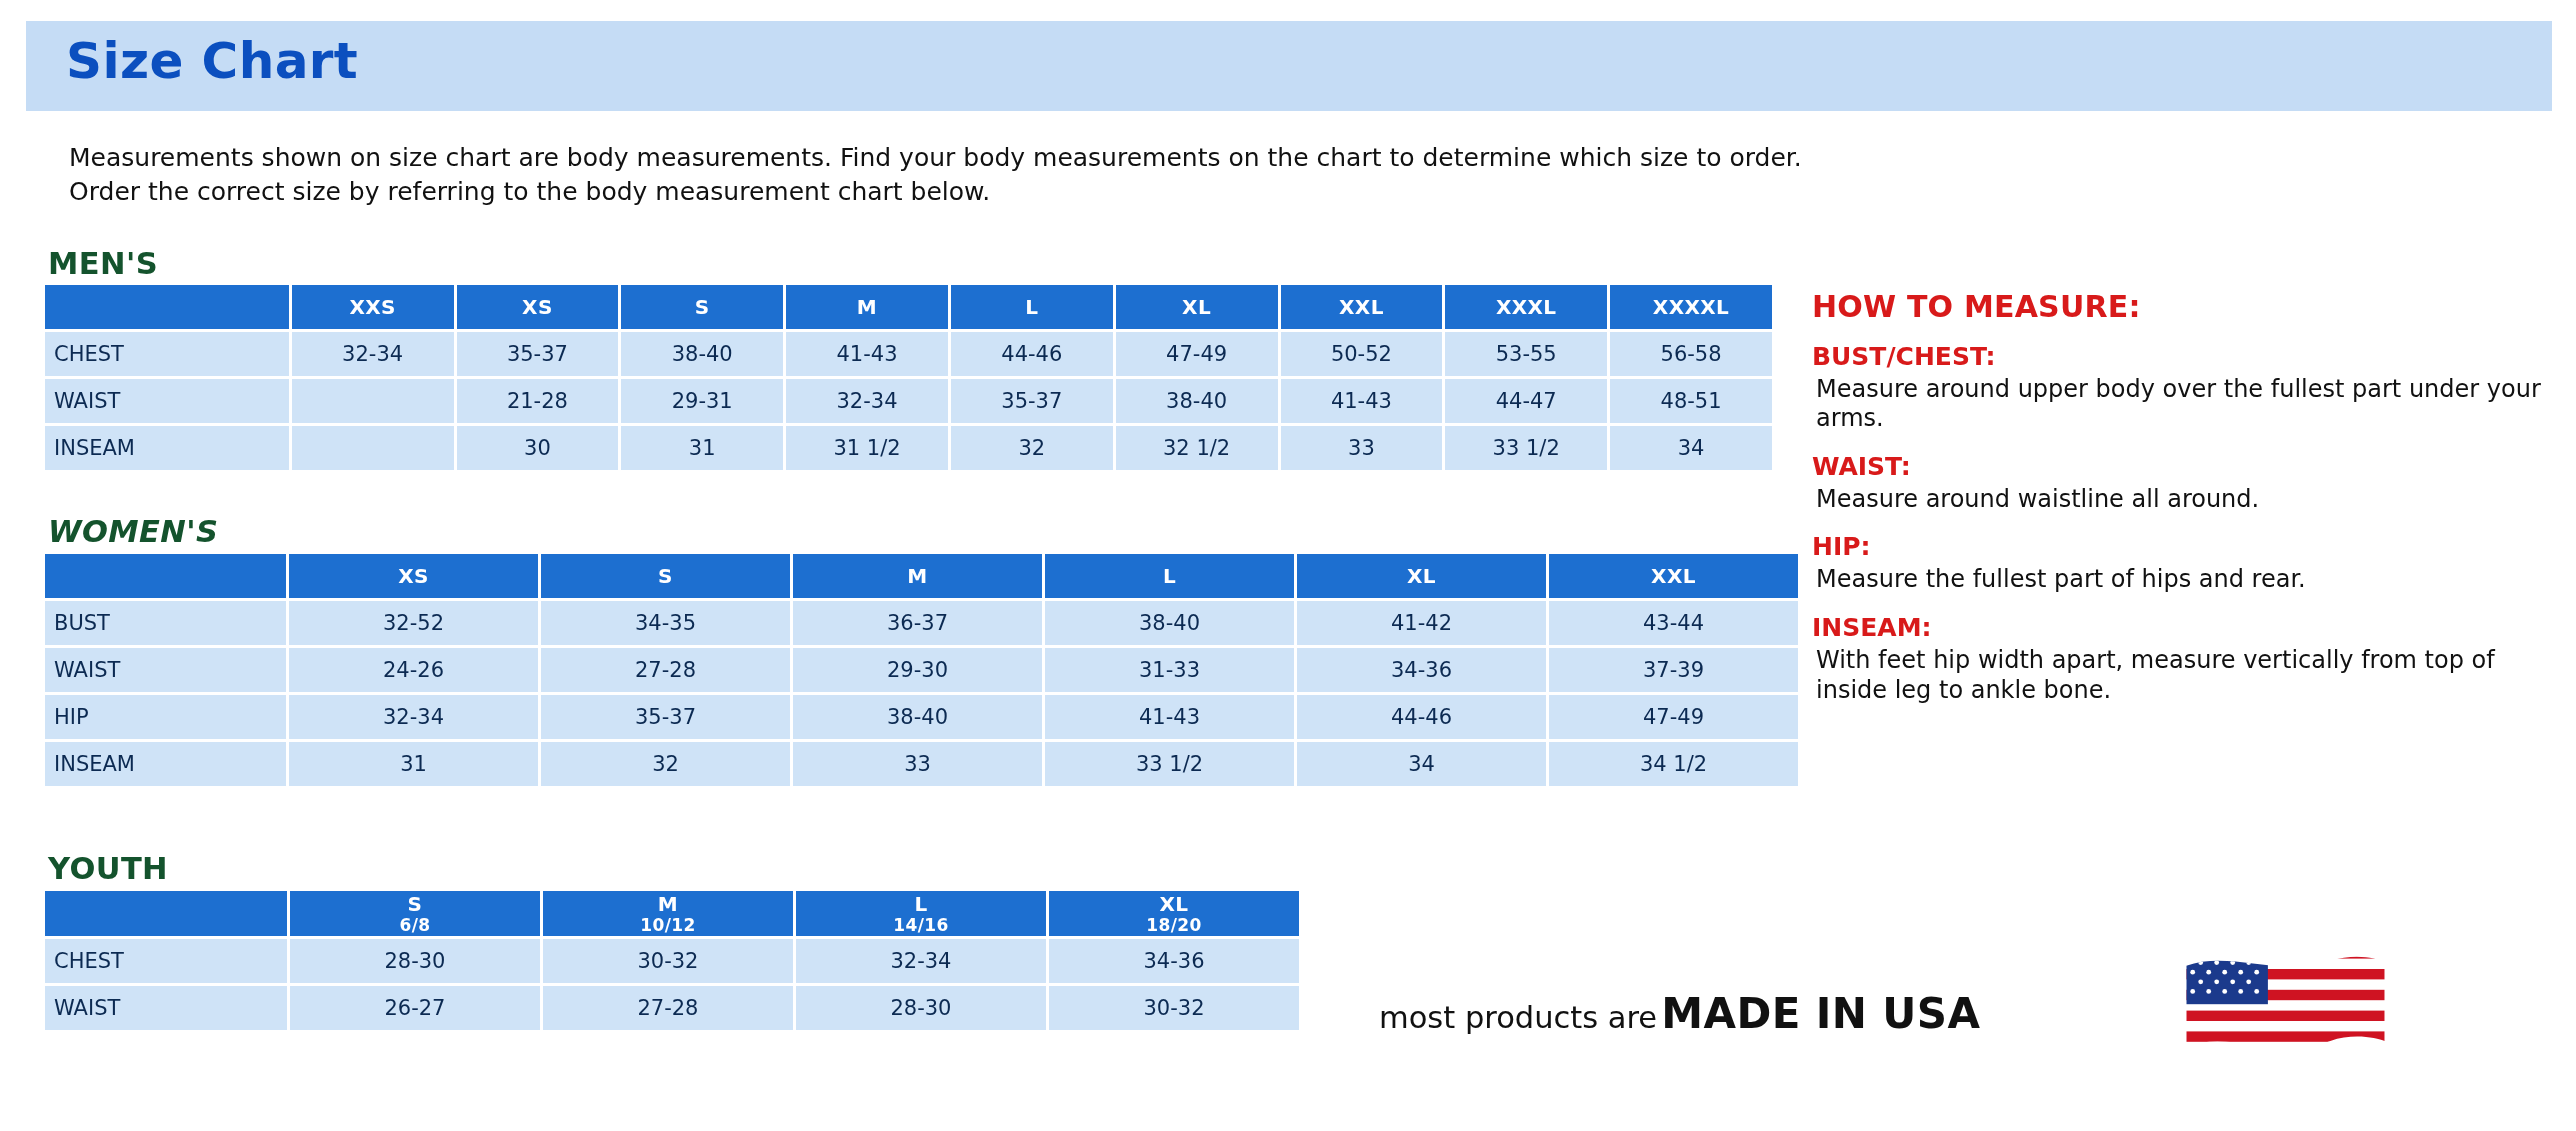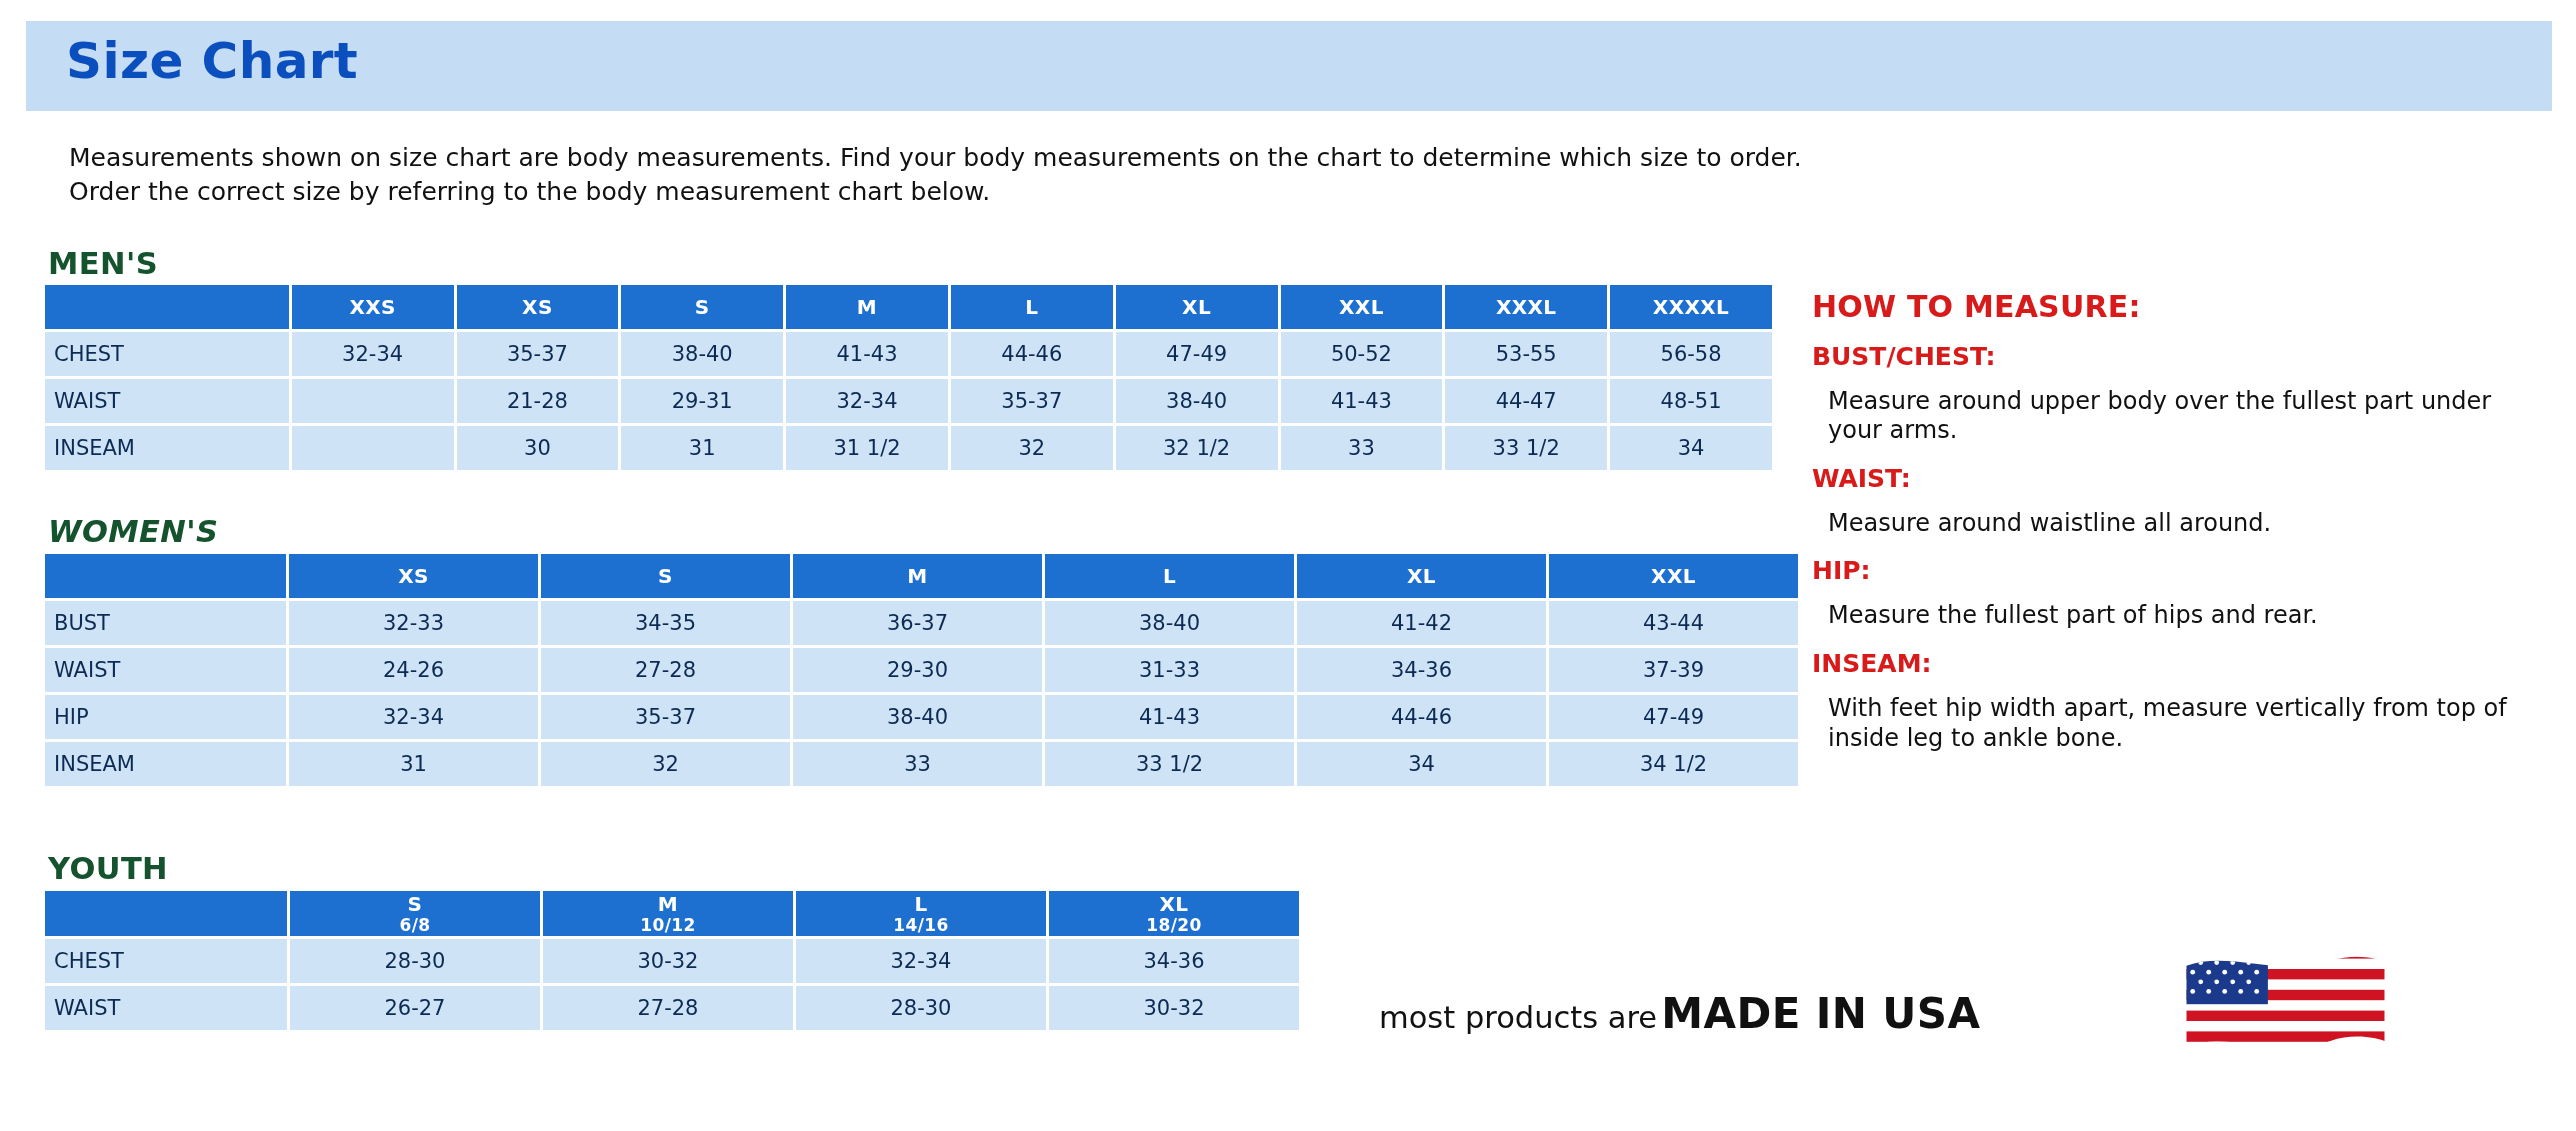--- a/index.html
+++ b/index.html
@@ -129,21 +129,21 @@
     letter-spacing: 0.2px;
   }
   .measure h3 {
     margin: 17.7px 0 3.2px 0;
     font-size: 25px;
     font-weight: bold;
     color: #d81a1a;
     font-family: "DejaVu Sans", sans-serif;
   }
   .measure p {
-    margin: 16px;
+    margin: 4px;
     font-size: 24px;
     line-height: 1.24;
     color: #111;
     font-family: "DejaVu Sans", sans-serif;
   }
 
   
   .usa-line {
     position: absolute;
     left: 1379px;
@@ -264,21 +264,21 @@
         <td class="hdr blank"></td>
         <td class="hdr">XS</td>
         <td class="hdr">S</td>
         <td class="hdr">M</td>
         <td class="hdr">L</td>
         <td class="hdr">XL</td>
         <td class="hdr">XXL</td>
       </tr>
       <tr>
         <td class="rowlabel">BUST</td>
-        <td>32-33</td>
+        <td>32-52</td>
         <td>34-35</td>
         <td>36-37</td>
         <td>38-40</td>
         <td>41-42</td>
         <td>43-44</td>
       </tr>
       <tr>
         <td class="rowlabel">WAIST</td>
         <td>24-26</td>
         <td>27-28</td>

